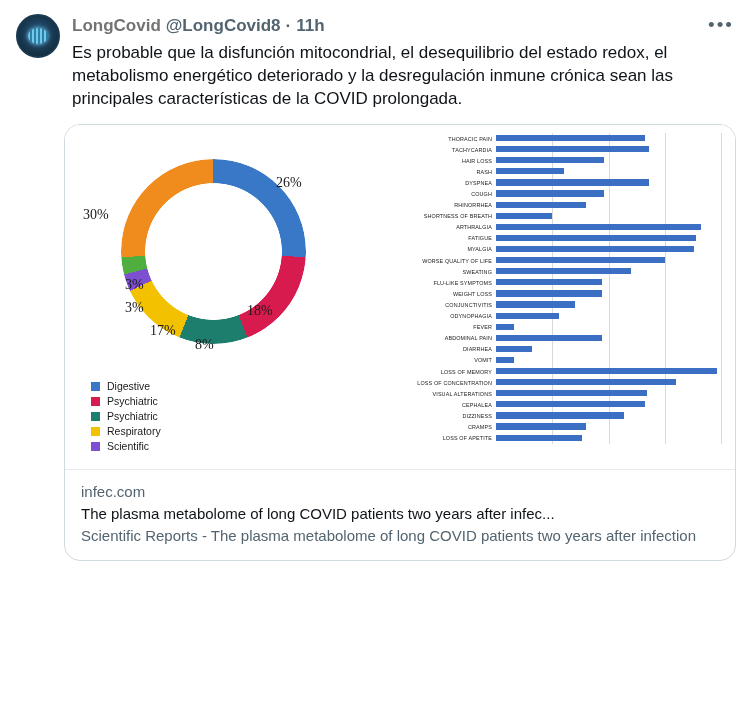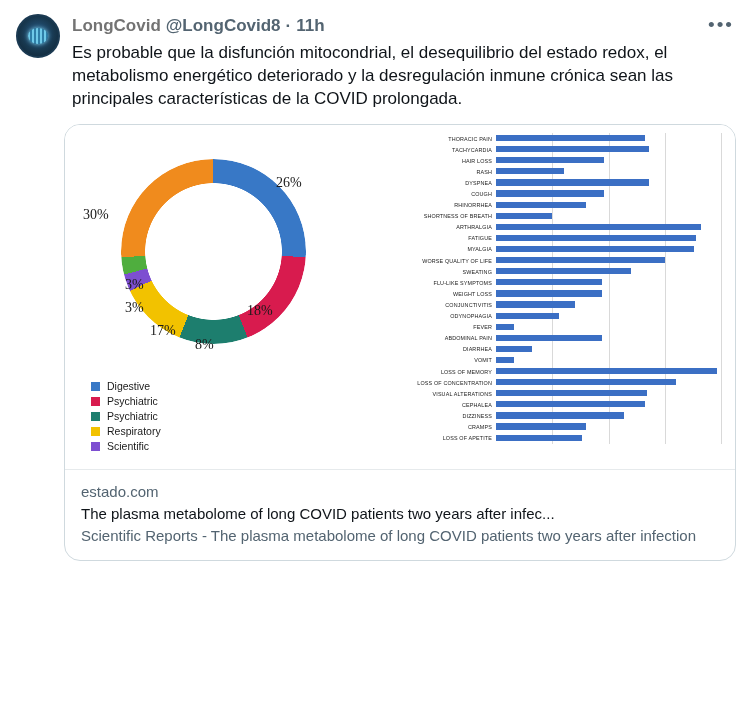--- a/index.html
+++ b/index.html
@@ -533,19 +533,19 @@
                 <div class="gridline" style="left: 100%;"></div>
                 <div class="bar-fill" style="width: 38%; background: rgb(59, 111, 196);"></div>
               </div>
             </div>
           </div>
       </div>
 
     </div>
 
     <div class="card-body">
-      <div class="card-domain">estado.com</div>
+      <div class="card-domain">infec.com</div>
       <div class="card-title">The plasma metabolome of long COVID patients two years after infec...</div>
       <div class="card-desc">Scientific Reports - The plasma metabolome of long COVID patients two years after infection</div>
     </div>
   </div>
 
 </div>
 
 </body></html>

